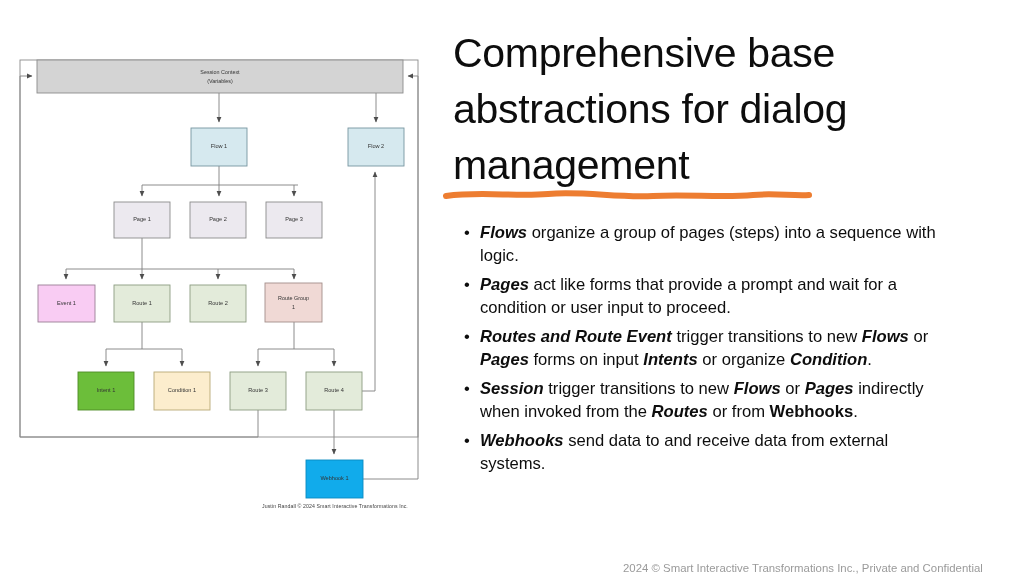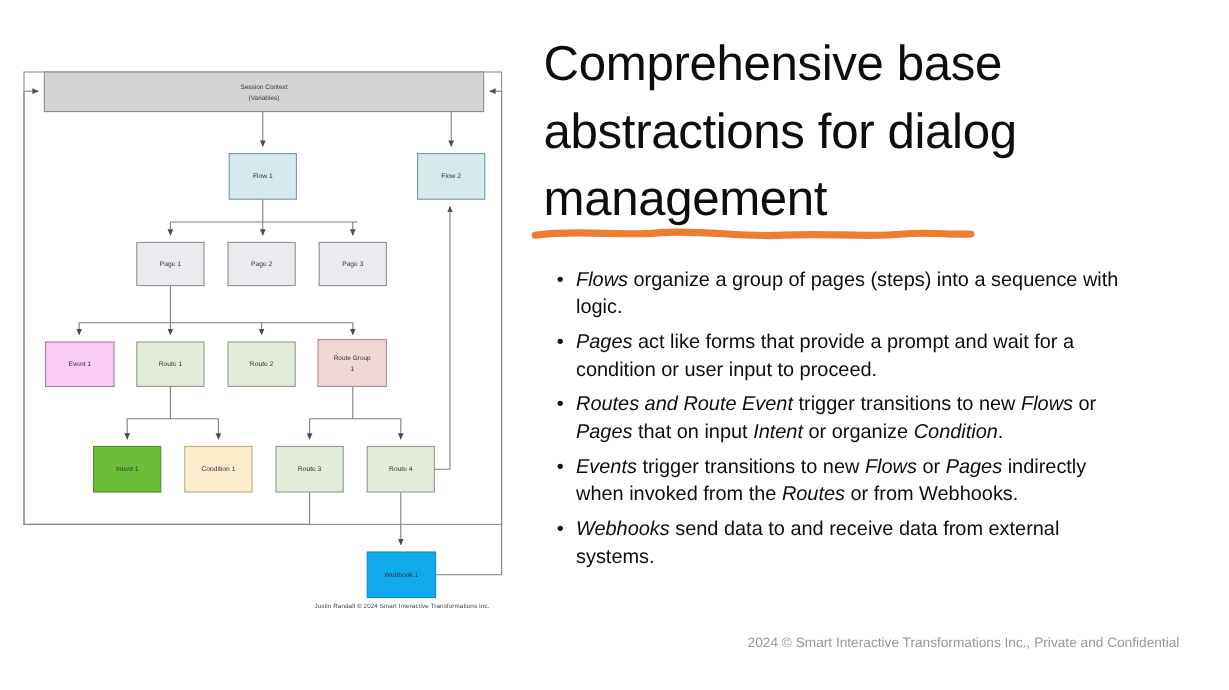--- a/index.html
+++ b/index.html
@@ -72,29 +72,29 @@
     line-height: 22.5px;
     color: #0d0d0d;
   }
   #bullet-list li .bullet-dot {
     position: absolute;
     left: 9px; top: 0;
     font-size: 16.6px;
     line-height: 22.5px;
   }
   #bullet-list li b {
-    font-weight: normal;
+    font-weight: bold;
     font-style: italic;
   }
   #bullet-list li b.upright {
     font-style: normal;
   }
   #footer-note {
     position: absolute;
-    left: 173px; top: 530px;
+    left: 173px; top: 562px;
     font-size: 11.4px;
     color: #9a9a9a;
     white-space: nowrap;
   }
 </style>
 </head>
 <body>
 
 <div id="diagram-panel">
   <svg id="diagram-svg" width="440" height="530" viewBox="0 0 440 530">
@@ -213,19 +213,19 @@
 <div id="content-panel">
   <h1 id="page-title">Comprehensive base abstractions for dialog management</h1>
 
   <svg id="title-underline" viewBox="0 0 370 16" preserveAspectRatio="none">
     <path d="M3,10 C40,5 70,11 105,8 C140,5 175,12 210,10 C245,8 280,12 310,9 C330,7 350,10 366,9" fill="none" stroke="#ED7D31" stroke-width="6" stroke-linecap="round"></path>
   </svg>
 
   <ul id="bullet-list">
       <li><span class="bullet-dot">•</span><b>Flows</b><span> organize a group of pages (steps) into a sequence with logic.</span></li>
       <li><span class="bullet-dot">•</span><b>Pages</b><span> act like forms that provide a prompt and wait for a condition or user input to proceed.</span></li>
-      <li><span class="bullet-dot">•</span><b>Routes and Route Event</b><span> trigger transitions to new </span><b>Flows</b><span> or </span><b>Pages</b><span> that on input </span><b>Intent</b><span> or organize </span><b>Condition</b><span>.</span></li>
-      <li><span class="bullet-dot">•</span><b>Events</b><span> trigger transitions to new </span><b>Flows</b><span> or </span><b>Pages</b><span> indirectly when invoked from the </span><b>Routes</b><span> or from </span><b class="upright">Webhooks</b><span>.</span></li>
+      <li><span class="bullet-dot">•</span><b>Routes and Route Event</b><span> trigger transitions to new </span><b>Flows</b><span> or </span><b>Pages</b><span> forms on input </span><b>Intents</b><span> or organize </span><b>Condition</b><span>.</span></li>
+      <li><span class="bullet-dot">•</span><b>Session</b><span> trigger transitions to new </span><b>Flows</b><span> or </span><b>Pages</b><span> indirectly when invoked from the </span><b>Routes</b><span> or from </span><b class="upright">Webhooks</b><span>.</span></li>
       <li><span class="bullet-dot">•</span><b>Webhooks</b><span> send data to and receive data from external systems.</span></li>
     </ul>
 
   <div id="footer-note">2024 © Smart Interactive Transformations Inc., Private and Confidential</div>
 </div>
 
 </body></html>

